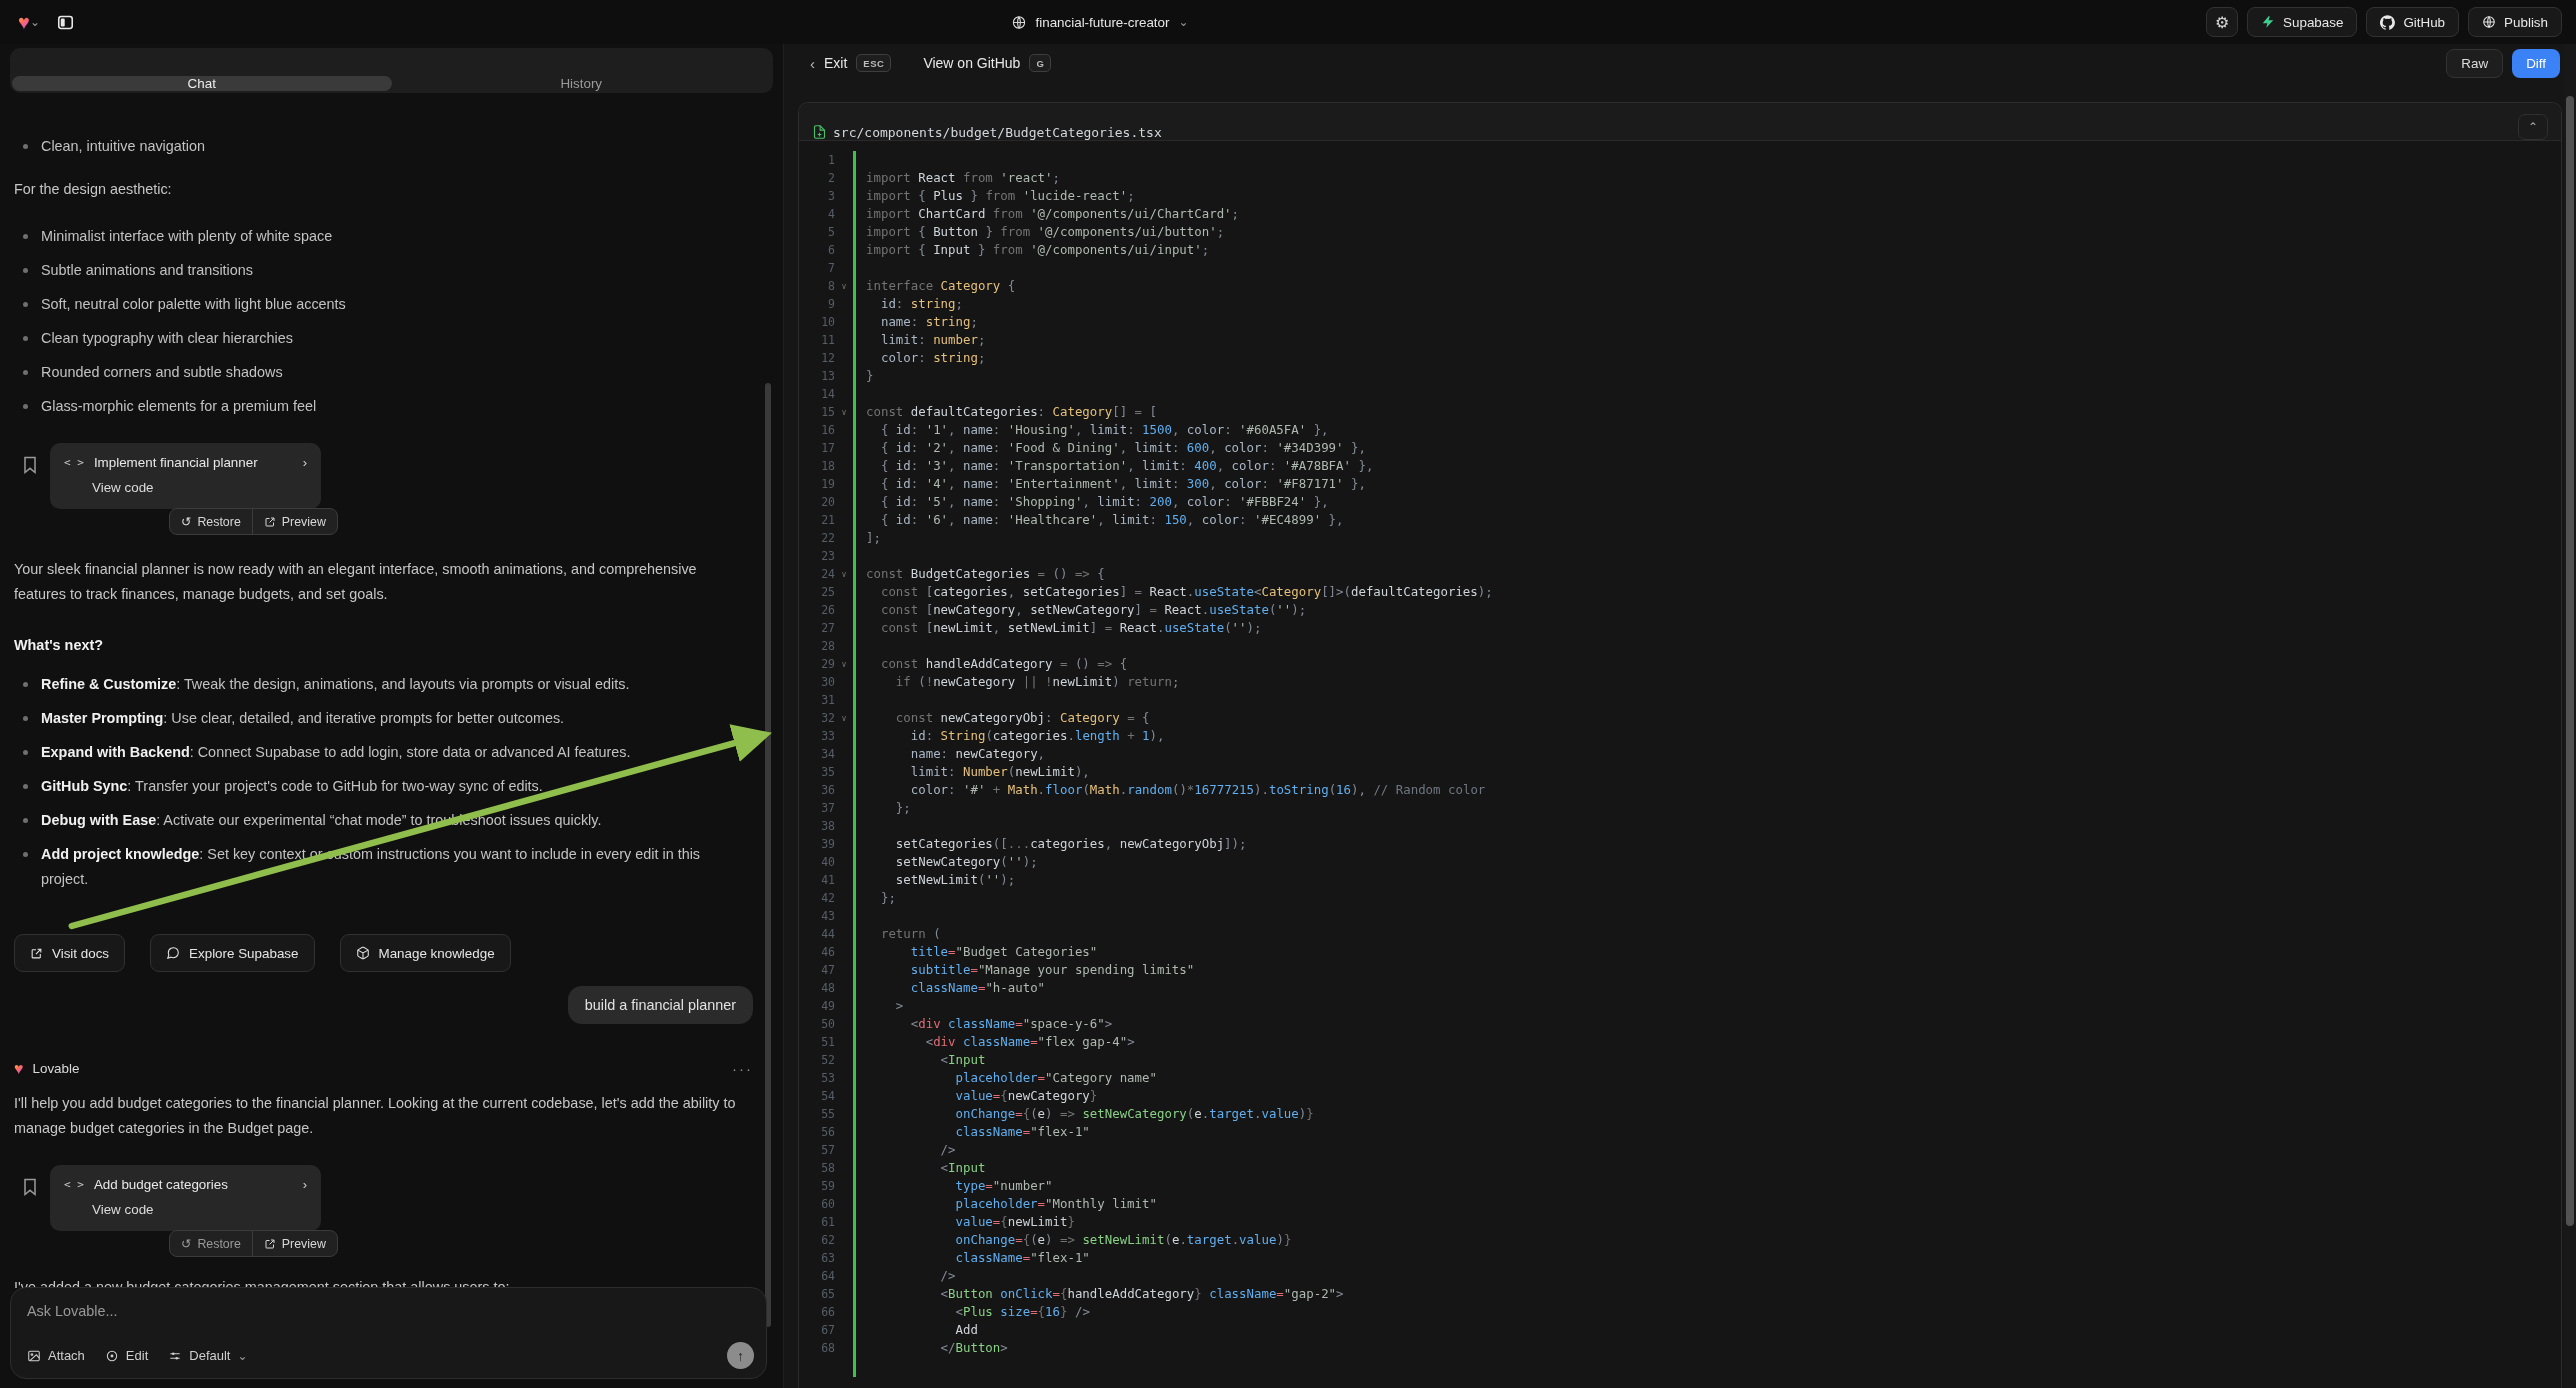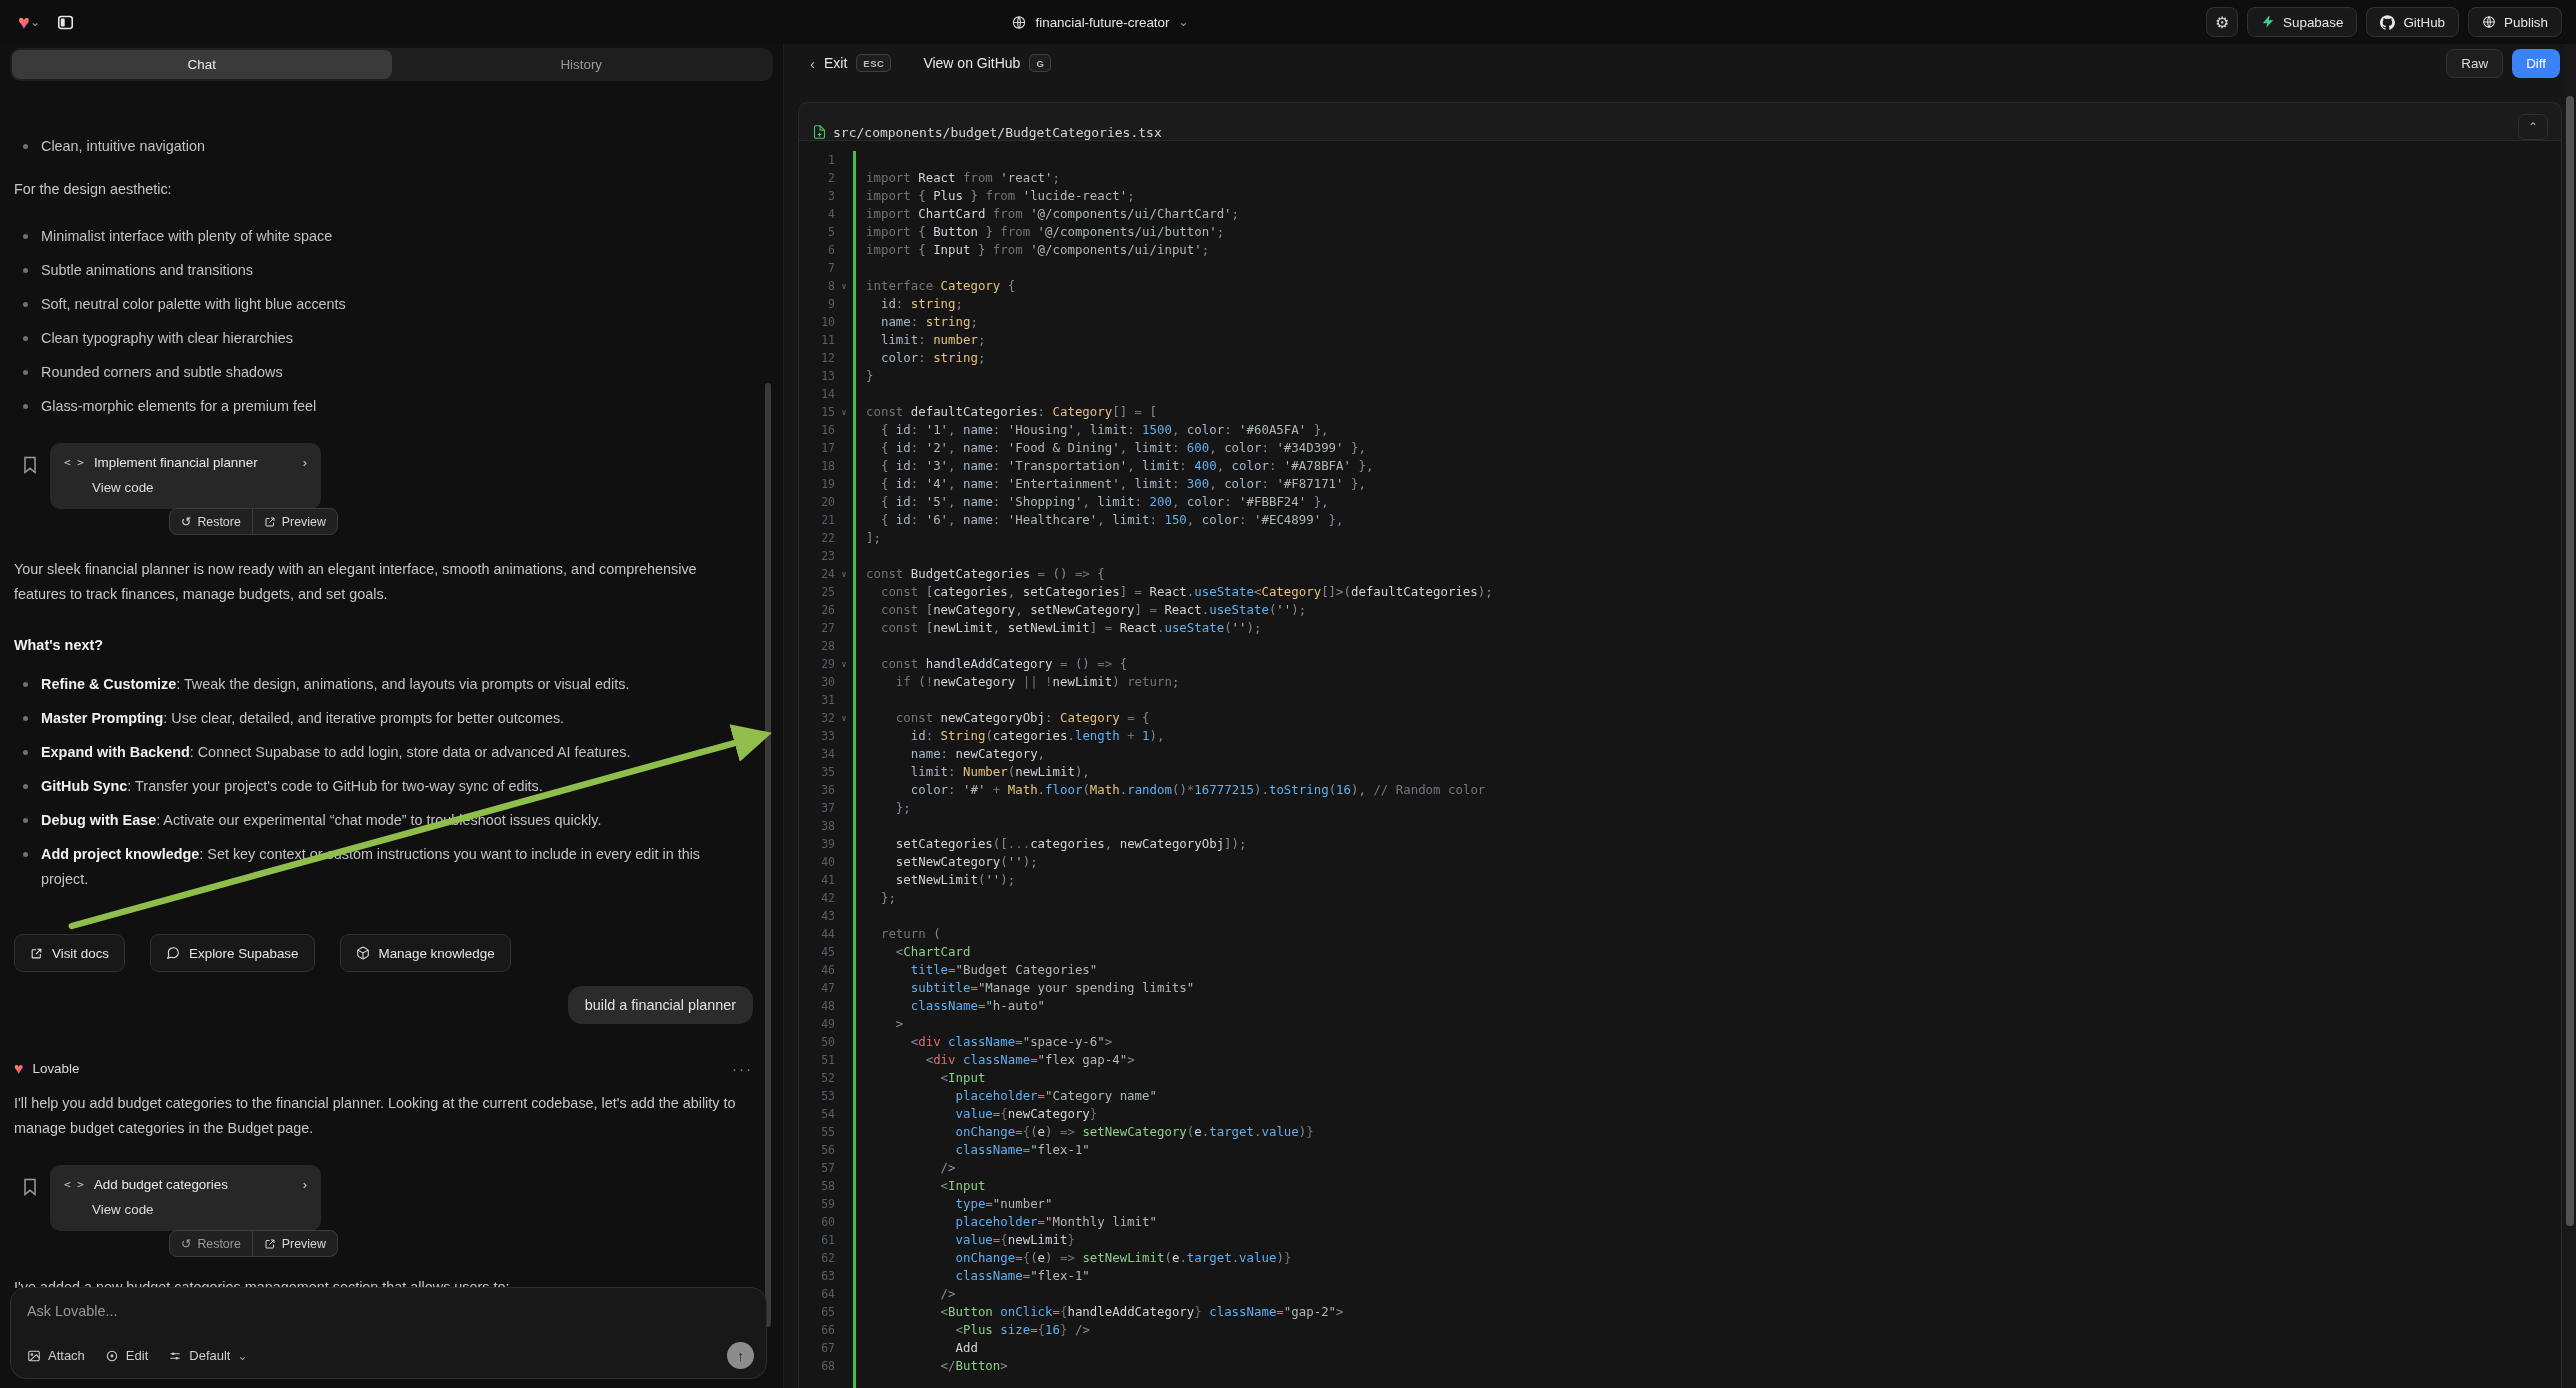--- a/index.html
+++ b/index.html
@@ -15,21 +15,21 @@
   .chev { color:#9a9a9a; font-size:12px; }
   .iconbtn { width:30px; height:30px; display:flex; align-items:center; justify-content:center; border-radius:8px; }
   .hdr-center { position:absolute; left:1100px; transform:translateX(-50%); display:flex; align-items:center; gap:9px; color:#e6e6e6; font-size:13.4px; }
   .hdr-right { margin-left:auto; display:flex; align-items:center; gap:9px; }
   .hbtn { height:30px; padding:0 13px; display:flex; align-items:center; gap:8px; background:#191919; border:1px solid #313131;
     border-radius:8px; color:#e8e8e8; font-size:13.4px; }
   .hbtn.sq { width:32px; padding:0; justify-content:center; color:#d5d5d5; font-size:16px; }
 
   
   .left-panel { position:absolute; left:0; top:44px; width:783px; bottom:0; background:#101010; }
-  .tabs { margin:4px 10px 0 10px; height:33px; background:#1e1e1e; border-radius:10px; display:flex; padding:2px; }
+  .tabs { margin:4px 10px 0 10px; height:45px; background:#1e1e1e; border-radius:10px; display:flex; padding:2px;align-items:flex-end; }
   .tab { flex:1; display:flex; align-items:center; justify-content:center; font-size:13.4px; color:#9a9a9a; border-radius:8px; }
   .tab.active { background:#3a3a3a; color:#ededed; }
 
   .chat-scroll { position:absolute; top:84px; left:0; right:0; bottom:100px; padding:0 30px 0 14px; color:#c6c6c6; font-size:14.4px; overflow:hidden; }
   .chat-scroll p { line-height:25px; max-width:735px; }
   ul.blist { list-style:none; }
   ul.blist li { position:relative; padding-left:27px; line-height:25px; color:#c2c2c2; }
   ul.blist li + li { margin-top:9px; }
   ul.blist li::before { content:""; position:absolute; left:9px; top:10px; width:5px; height:5px; border-radius:50%; background:#6f6f6f; }
   ul.blist li b { color:#f0f0f0; font-weight:700; }
@@ -382,21 +382,20 @@
           <div class="cl"><span class="num">35</span><span class="fold"></span><span class="txt"><span class="tok-o">      limit</span><span class="tok-p">: </span><span class="tok-t">Number</span><span class="tok-p">(</span><span class="tok-w">newLimit</span><span class="tok-p">),</span></span></div>
           <div class="cl"><span class="num">36</span><span class="fold"></span><span class="txt"><span class="tok-o">      color</span><span class="tok-p">: </span><span class="tok-s">'#'</span><span class="tok-k"> +</span><span class="tok-t"> Math</span><span class="tok-p">.</span><span class="tok-f">floor</span><span class="tok-p">(</span><span class="tok-t">Math</span><span class="tok-p">.</span><span class="tok-f">random</span><span class="tok-p">()</span><span class="tok-k">*</span><span class="tok-n">16777215</span><span class="tok-p">).</span><span class="tok-f">toString</span><span class="tok-p">(</span><span class="tok-n">16</span><span class="tok-p">), </span><span class="tok-c">// Random color</span></span></div>
           <div class="cl"><span class="num">37</span><span class="fold"></span><span class="txt"><span class="tok-p">    };</span></span></div>
           <div class="cl"><span class="num">38</span><span class="fold"></span><span class="txt"></span></div>
           <div class="cl"><span class="num">39</span><span class="fold"></span><span class="txt"><span class="tok-w">    setCategories</span><span class="tok-p">([</span><span class="tok-k">...</span><span class="tok-w">categories</span><span class="tok-p">, </span><span class="tok-w">newCategoryObj</span><span class="tok-p">]);</span></span></div>
           <div class="cl"><span class="num">40</span><span class="fold"></span><span class="txt"><span class="tok-w">    setNewCategory</span><span class="tok-p">(</span><span class="tok-s">''</span><span class="tok-p">);</span></span></div>
           <div class="cl"><span class="num">41</span><span class="fold"></span><span class="txt"><span class="tok-w">    setNewLimit</span><span class="tok-p">(</span><span class="tok-s">''</span><span class="tok-p">);</span></span></div>
           <div class="cl"><span class="num">42</span><span class="fold"></span><span class="txt"><span class="tok-p">  };</span></span></div>
           <div class="cl"><span class="num">43</span><span class="fold"></span><span class="txt"></span></div>
           <div class="cl"><span class="num">44</span><span class="fold"></span><span class="txt"><span class="tok-k">  return</span><span class="tok-p"> (</span></span></div>
-          <div class="cl"><span class="num">45</span><span class="fold"></span><span class="txt"><span class="tok-p">    &lt;</span><span class="tok-g">ChartCard</span></span></div>
           <div class="cl"><span class="num">46</span><span class="fold"></span><span class="txt"><span class="tok-f">      title</span><span class="tok-r">=</span><span class="tok-s">"Budget Categories"</span></span></div>
           <div class="cl"><span class="num">47</span><span class="fold"></span><span class="txt"><span class="tok-f">      subtitle</span><span class="tok-r">=</span><span class="tok-s">"Manage your spending limits"</span></span></div>
           <div class="cl"><span class="num">48</span><span class="fold"></span><span class="txt"><span class="tok-f">      className</span><span class="tok-r">=</span><span class="tok-s">"h-auto"</span></span></div>
           <div class="cl"><span class="num">49</span><span class="fold"></span><span class="txt"><span class="tok-p">    &gt;</span></span></div>
           <div class="cl"><span class="num">50</span><span class="fold"></span><span class="txt"><span class="tok-p">      &lt;</span><span class="tok-r">div</span><span class="tok-f"> className</span><span class="tok-r">=</span><span class="tok-s">"space-y-6"</span><span class="tok-p">&gt;</span></span></div>
           <div class="cl"><span class="num">51</span><span class="fold"></span><span class="txt"><span class="tok-p">        &lt;</span><span class="tok-r">div</span><span class="tok-f"> className</span><span class="tok-r">=</span><span class="tok-s">"flex gap-4"</span><span class="tok-p">&gt;</span></span></div>
           <div class="cl"><span class="num">52</span><span class="fold"></span><span class="txt"><span class="tok-p">          &lt;</span><span class="tok-g">Input</span></span></div>
           <div class="cl"><span class="num">53</span><span class="fold"></span><span class="txt"><span class="tok-f">            placeholder</span><span class="tok-r">=</span><span class="tok-s">"Category name"</span></span></div>
           <div class="cl"><span class="num">54</span><span class="fold"></span><span class="txt"><span class="tok-f">            value</span><span class="tok-r">=</span><span class="tok-k">{</span><span class="tok-w">newCategory</span><span class="tok-k">}</span></span></div>
           <div class="cl"><span class="num">55</span><span class="fold"></span><span class="txt"><span class="tok-f">            onChange</span><span class="tok-r">=</span><span class="tok-k">{</span><span class="tok-p">(</span><span class="tok-w">e</span><span class="tok-p">) </span><span class="tok-k">=&gt;</span><span class="tok-g"> setNewCategory</span><span class="tok-p">(</span><span class="tok-w">e</span><span class="tok-p">.</span><span class="tok-f">target</span><span class="tok-p">.</span><span class="tok-f">value</span><span class="tok-p">)</span><span class="tok-k">}</span></span></div>

